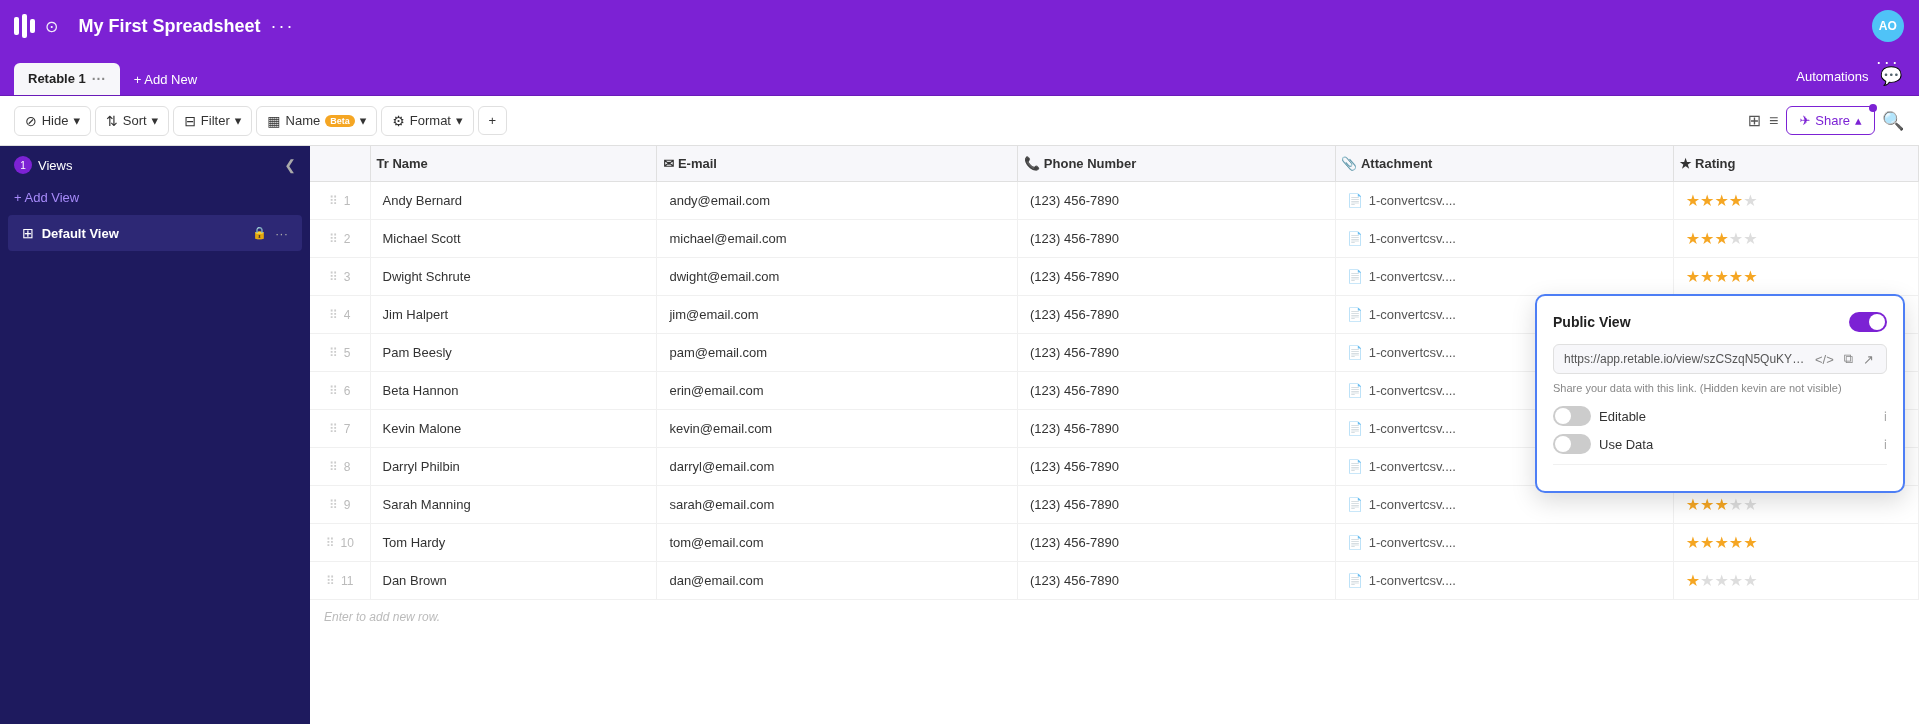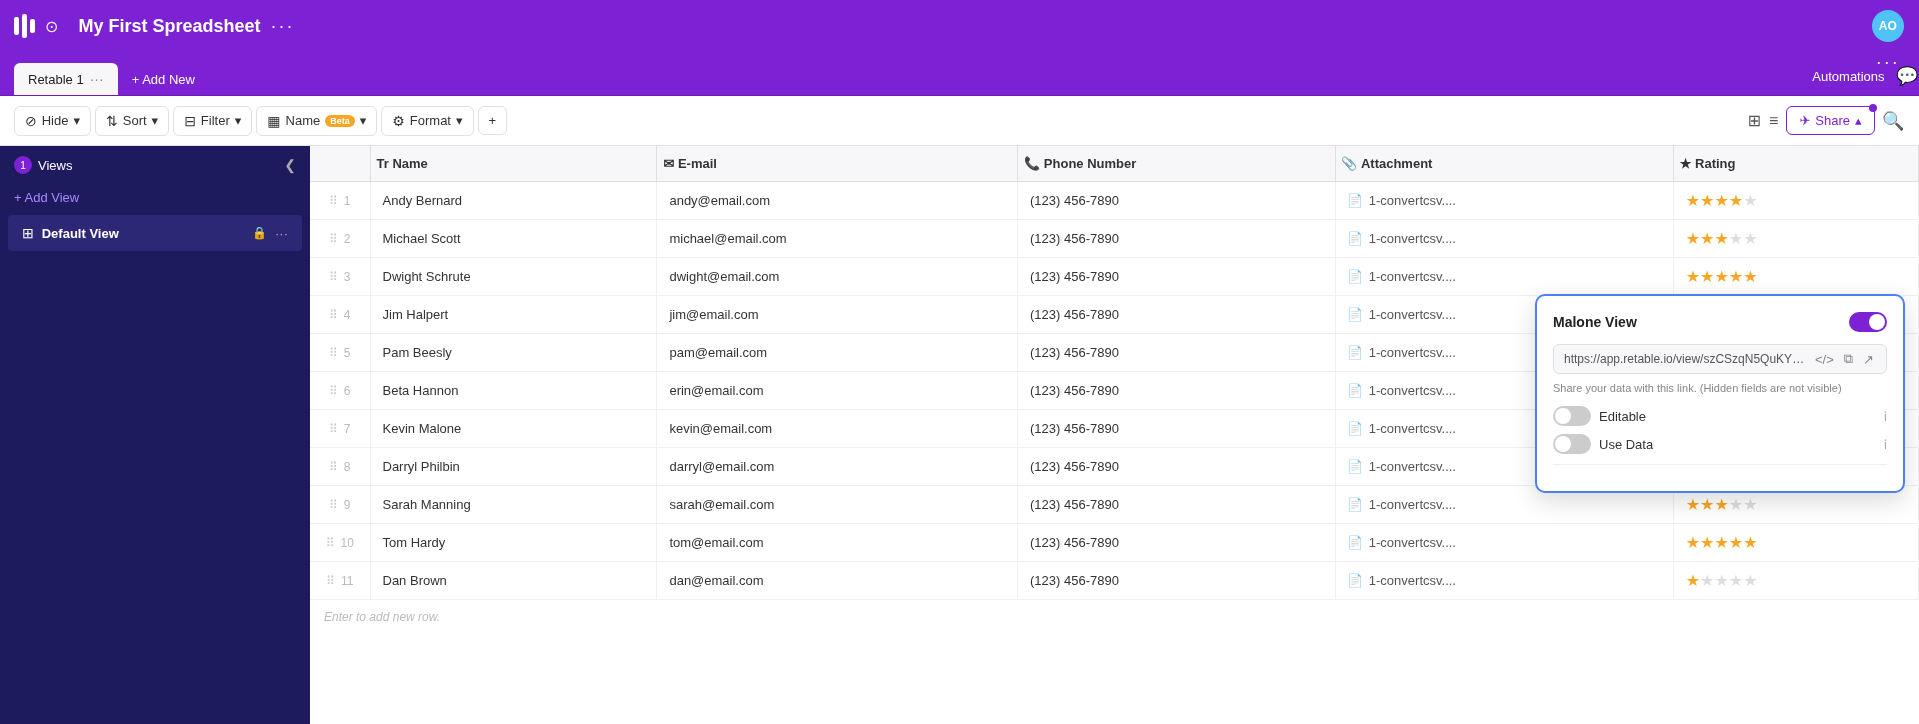--- a/index.html
+++ b/index.html
@@ -35,40 +35,40 @@
       display: flex;
       align-items: flex-end;
       padding: 0 0 0 14px;
       border-bottom: 1px solid #6a1bb8;
     }
     .tab {
       background: #f7f7fa;
       border-radius: 6px 6px 0 0;
       padding: 8px 14px;
       font-size: 13px;
-      font-weight: 400;
+      font-weight: 700;
       color: #222;
       display: flex;
-      align-items: center;
+      align-items: flex-start;
       gap: 6px;
       cursor: pointer;
     }
     .tab-dots { color: #888; font-size: 14px; }
     .add-new-btn {
       background: transparent;
       border: none;
       color: white;
       font-size: 13px;
       padding: 8px 14px;
       cursor: pointer;
       display: flex;
       align-items: center;
       gap: 4px;
     }
-    .tab-right { margin-left: auto; display: flex; align-items: center; gap: 12px; padding-bottom: 8px; }
+    .tab-right { margin-left: auto; display: flex; align-items: center; gap: 12px; padding-right: 16px; padding-bottom: 8px; }
     .automations-btn { background: transparent; border: none; color: white; font-size: 13px; cursor: pointer; }
     .chat-icon { color: white; font-size: 18px; cursor: pointer; }
 
     
     .toolbar {
       background: #fff;
       height: 50px;
       display: flex;
       align-items: center;
       padding: 0 14px;
@@ -522,30 +522,30 @@
               </span>
             </td>
             <td><span style="color:#f5a623; font-size:16px;">★</span><span style="color:#ddd; font-size:16px;">★</span><span style="color:#ddd; font-size:16px;">★</span><span style="color:#ddd; font-size:16px;">★</span><span style="color:#ddd; font-size:16px;">★</span></td>
           </tr>
         </tbody>
     </table>
     <div class="add-row-hint">Enter to add new row.</div>
 
     <div class="share-popup">
       <div class="popup-row">
-        <span class="popup-label">Malone View</span>
+        <span class="popup-label">Public View</span>
         <div class="toggle-on"></div>
       </div>
       <div class="url-box">
         <span class="url-text">https://app.retable.io/view/szCSzqN5QuKYK0zg</span>
         <span class="url-action">&lt;/&gt;</span>
         <span class="url-action">⧉</span>
         <span class="url-action">↗</span>
       </div>
-      <div class="share-hint">Share your data with this link. (Hidden fields are not visible)</div>
+      <div class="share-hint">Share your data with this link. (Hidden kevin are not visible)</div>
       <div class="sub-toggle-row">
         <div class="toggle-off"></div>
         <span class="sub-label">Editable</span>
         <span class="info-icon">ℹ</span>
       </div>
       <div class="sub-toggle-row">
         <div class="toggle-off"></div>
         <span class="sub-label">Use Data</span>
         <span class="info-icon">ℹ</span>
       </div>

